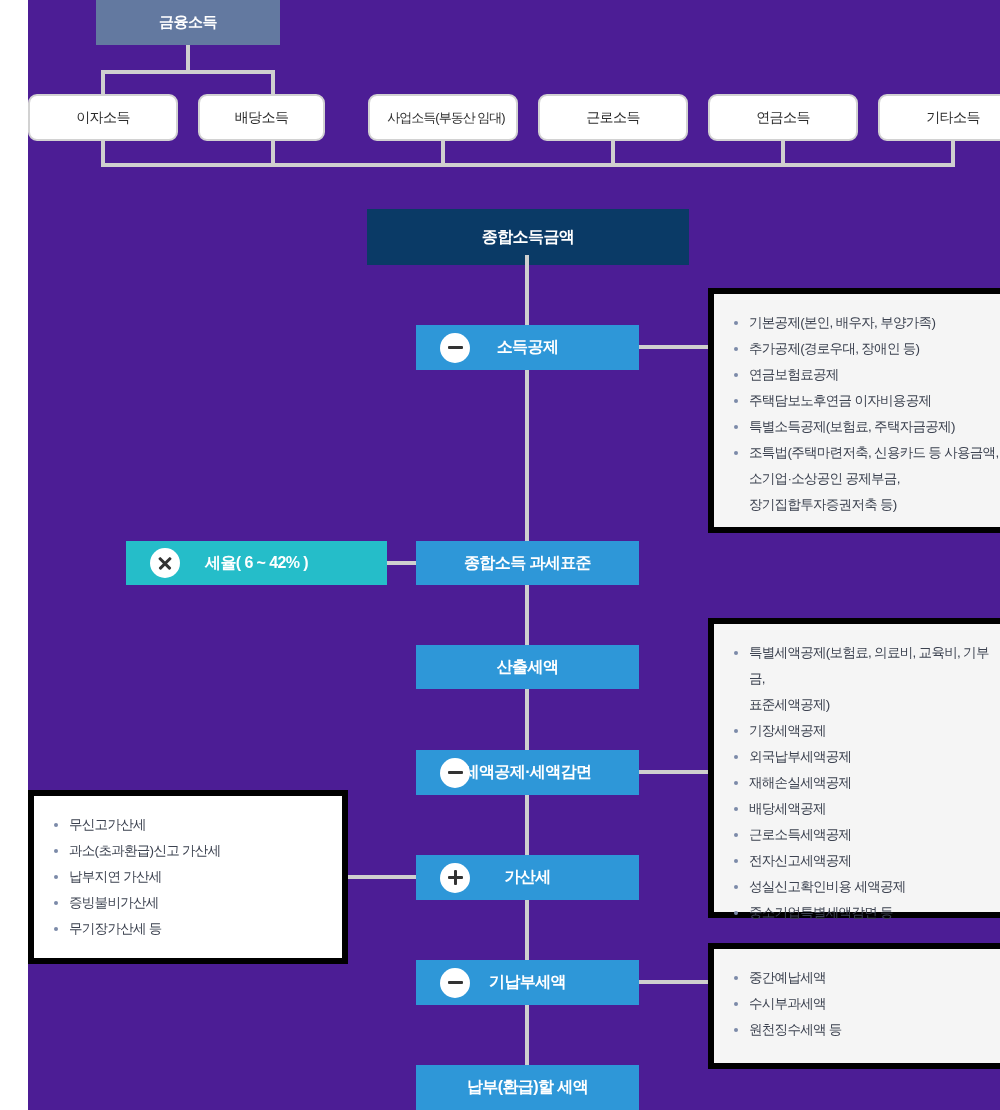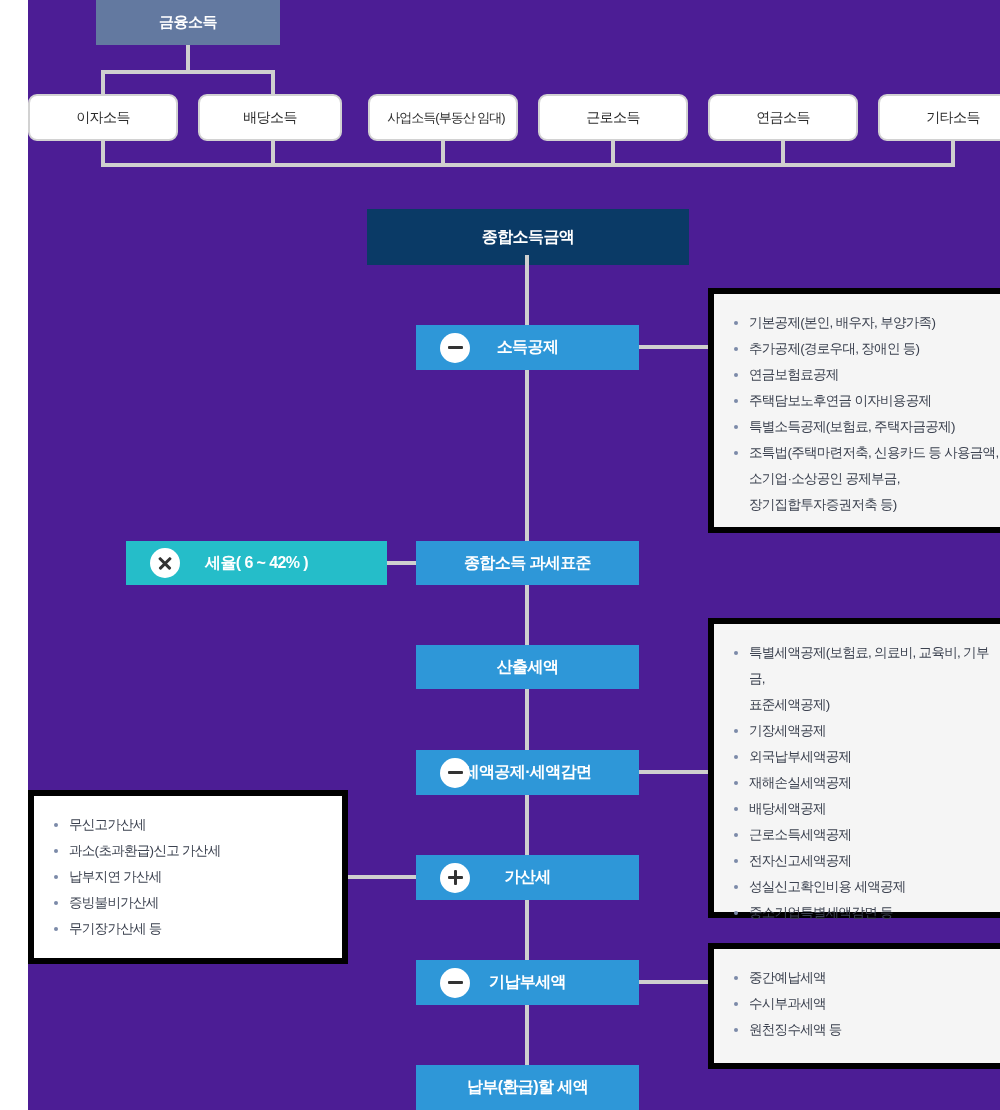--- a/index.html
+++ b/index.html
@@ -171,21 +171,21 @@
 
   <div class="line-v" style="left:158px; top:45px; width:4px; height:27px;"></div>
 
   <div class="line-h" style="left:73px; top:70px; width:174px; height:4px;"></div>
   <div class="line-v" style="left:73px; top:70px; width:4px; height:24px;"></div>
   <div class="line-v" style="left:243px; top:70px; width:4px; height:24px;"></div>
 
   <div class="abs src-box" style="left:0px; top:94px; width:150px; height:47px;">
     <span>이자소득</span>
   </div>
-  <div class="abs src-box" style="left:170px; top:94px; width:144px; height:47px;">
+  <div class="abs src-box" style="left:170px; top:94px; width:127px; height:47px;">
     <span>배당소득</span>
   </div>
   <div class="abs src-box small" style="left:340px; top:94px; width:150px; height:47px;padding-left:10px;">
     <span>사업소득(부동산 임대)</span>
   </div>
   <div class="abs src-box" style="left:510px; top:94px; width:150px; height:47px;">
     <span>근로소득</span>
   </div>
   <div class="abs src-box" style="left:680px; top:94px; width:150px; height:47px;">
     <span>연금소득</span>

